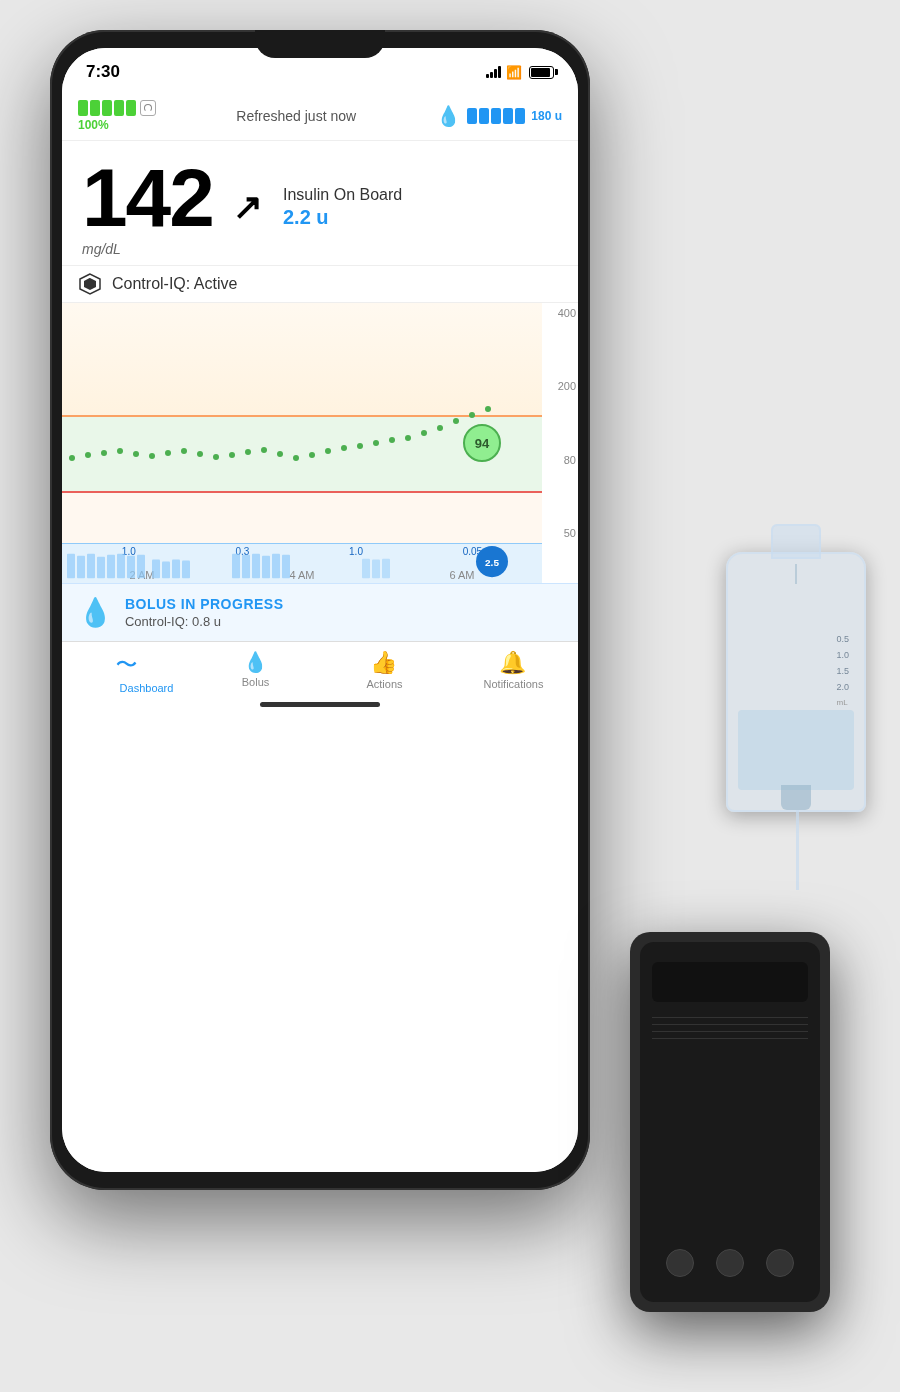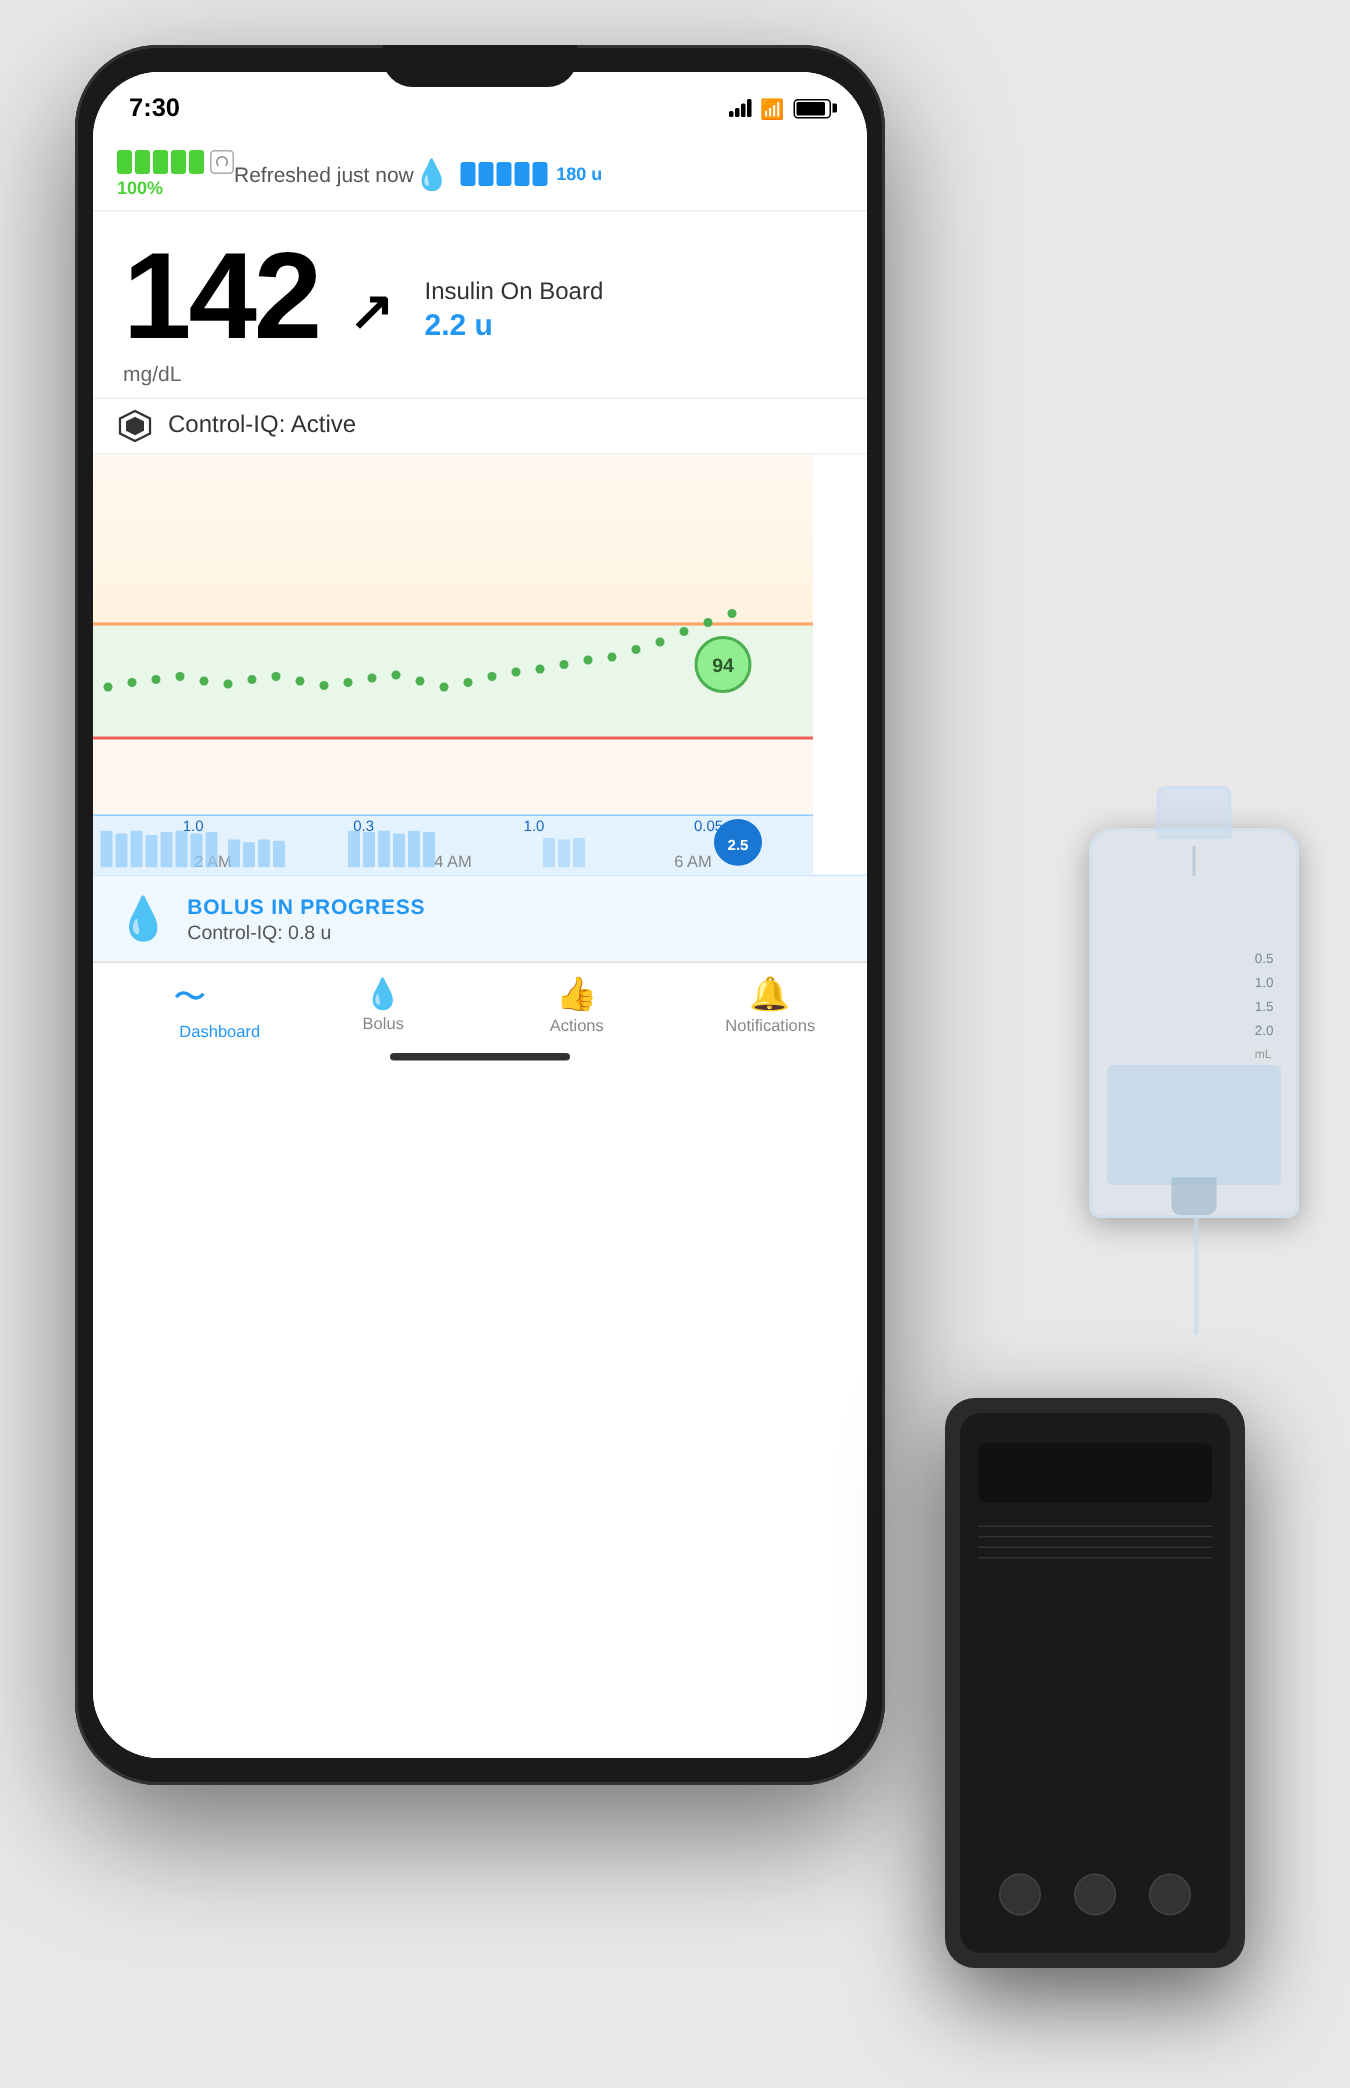--- a/index.html
+++ b/index.html
@@ -135,20 +135,21 @@
       display: flex;
       flex-direction: column;
       height: calc(100% - 44px);
       background: #fff;
     }
 
     
     .top-bar {
       display: flex;
       align-items: center;
+      justify-content: space-between;
       padding: 8px 16px;
       background: #fff;
       border-bottom: 1px solid #eee;
     }
 
     .battery-section {
       display: flex;
       flex-direction: column;
       align-items: flex-start;
       gap: 2px;
@@ -226,20 +227,21 @@
       font-weight: 800;
       color: #000;
       line-height: 1;
       letter-spacing: -2px;
     }
 
     .glucose-unit {
       font-size: 14px;
       color: #666;
       margin-top: 2px;
+      font-style: italic;
     }
 
     .glucose-arrow {
       font-size: 38px;
       color: #000;
       font-weight: 300;
     }
 
     .iob-section {
       display: flex;
@@ -642,20 +644,26 @@
             <circle cx="362" cy="130" r="3" fill="#4CAF50"></circle>
             <circle cx="378" cy="125" r="3" fill="#4CAF50"></circle>
             <circle cx="394" cy="118" r="3" fill="#4CAF50"></circle>
             <circle cx="410" cy="112" r="3" fill="#4CAF50"></circle>
             <circle cx="426" cy="106" r="3" fill="#4CAF50"></circle>
 
             <circle cx="420" cy="140" r="18" fill="#90EE90" stroke="#4CAF50" stroke-width="2"></circle>
             <text x="420" y="145" text-anchor="middle" font-size="13" font-weight="bold" fill="#2d5a2d">94</text>
           </svg>
 
+          <div class="graph-y-axis" style="position:absolute;right:0;top:0;width:36px;bottom:40px;display:flex;flex-direction:column;justify-content:space-between;padding:4px 2px;">
+            <span class="y-label" style="font-size:11px;color:#888;text-align:right;">400</span>
+            <span class="y-label" style="font-size:11px;color:#888;text-align:right;">200</span>
+            <span class="y-label" style="font-size:11px;color:#888;text-align:right;">80</span>
+            <span class="y-label" style="font-size:11px;color:#888;text-align:right;">50</span>
+          </div>
 
           <div class="basal-row">
 
             <svg style="position:absolute;top:0;left:0;right:0;width:100%;height:100%;z-index:1;" viewBox="0 0 480 40" preserveAspectRatio="none">
 
               <rect x="5" y="10" width="8" height="25" fill="#90CAF9" opacity="0.7" rx="1"></rect>
               <rect x="15" y="12" width="8" height="23" fill="#90CAF9" opacity="0.7" rx="1"></rect>
               <rect x="25" y="10" width="8" height="25" fill="#90CAF9" opacity="0.7" rx="1"></rect>
               <rect x="35" y="13" width="8" height="22" fill="#90CAF9" opacity="0.7" rx="1"></rect>
               <rect x="45" y="11" width="8" height="24" fill="#90CAF9" opacity="0.7" rx="1"></rect>

